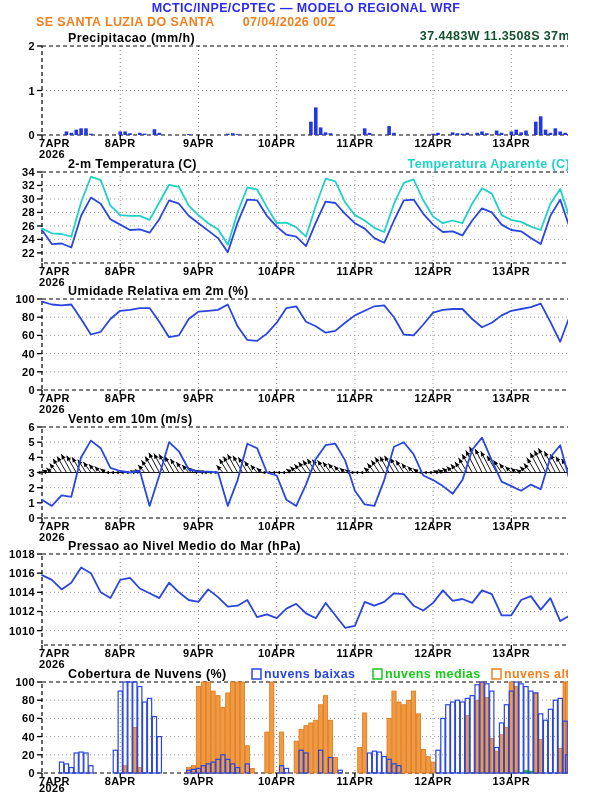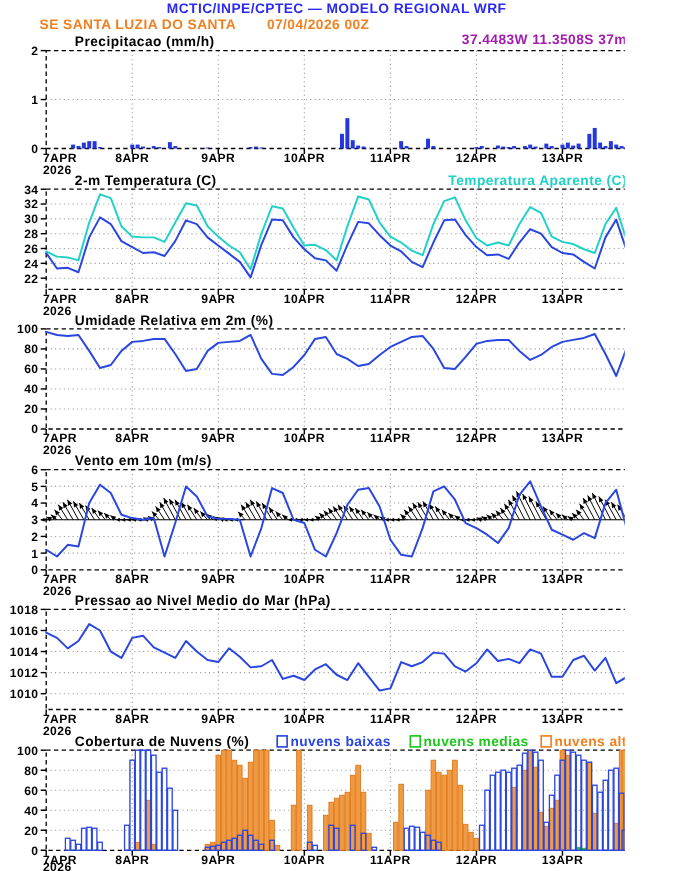--- a/index.html
+++ b/index.html
@@ -2,21 +2,21 @@
 <html><head>
 <meta charset="utf-8">
 <style>
   html,body{margin:0;padding:0;background:#fff;}
   body{width:612px;height:792px;font-family:"Liberation Sans",sans-serif;}
   .page{position:relative;width:568px;height:792px;overflow:hidden;background:#fff;}
   .hdr{position:absolute;font-weight:bold;font-size:12.5px;letter-spacing:.4px;white-space:pre;}
   .hdr-title{top:1px;left:0;width:612px;text-align:center;color:#2a2af2;}
   .hdr-station{top:15px;left:36px;color:#f08020;}
   .hdr-station .run{margin-left:28px;}
-  .hdr-coords{top:29px;left:0;width:570px;text-align:right;color:#a21caf;}
+  .hdr-coords{top:29px;left:0;width:570px;text-align:right;color:#14532d;}
   svg.canvas{position:absolute;top:0;left:0;}
   svg text{font-family:"Liberation Sans","DejaVu Sans",sans-serif;font-weight:bold;}
 </style>
 </head>
 <body>
 
 <div class="page">
   <div class="hdr hdr-title">MCTIC/INPE/CPTEC — MODELO REGIONAL WRF</div>
   <div class="hdr hdr-station"><span>SE SANTA LUZIA DO SANTA</span><span class="run">07/04/2026 00Z</span></div>
   <div class="hdr hdr-coords">37.4483W 11.3508S 37m</div>

